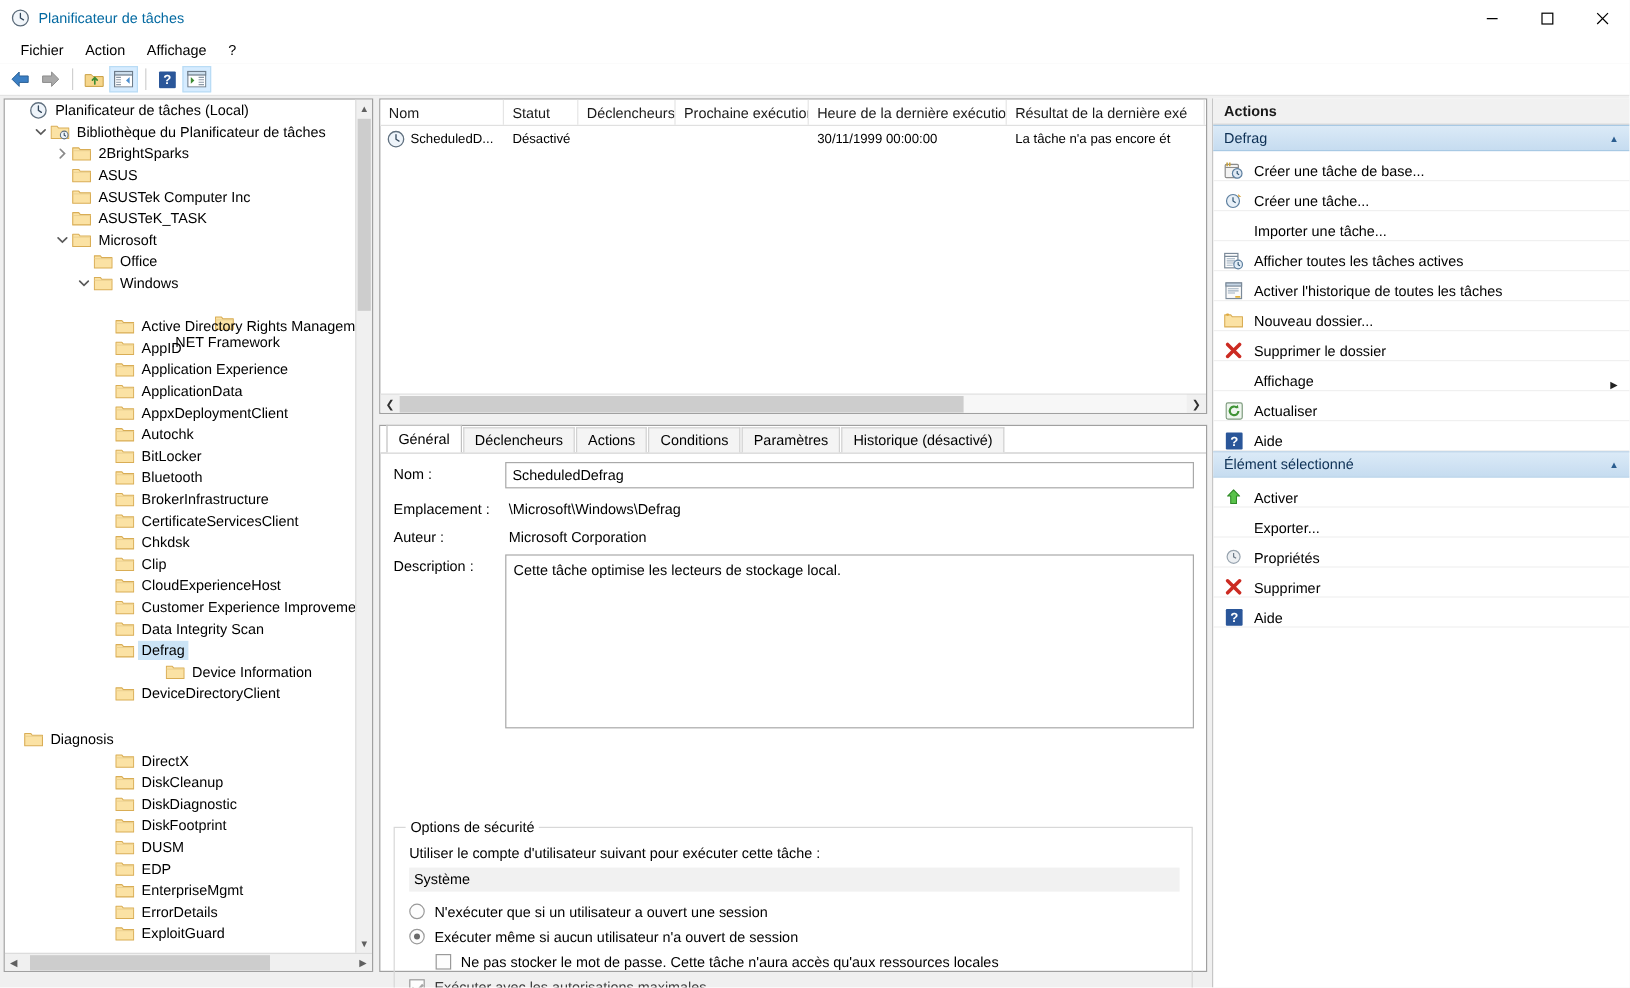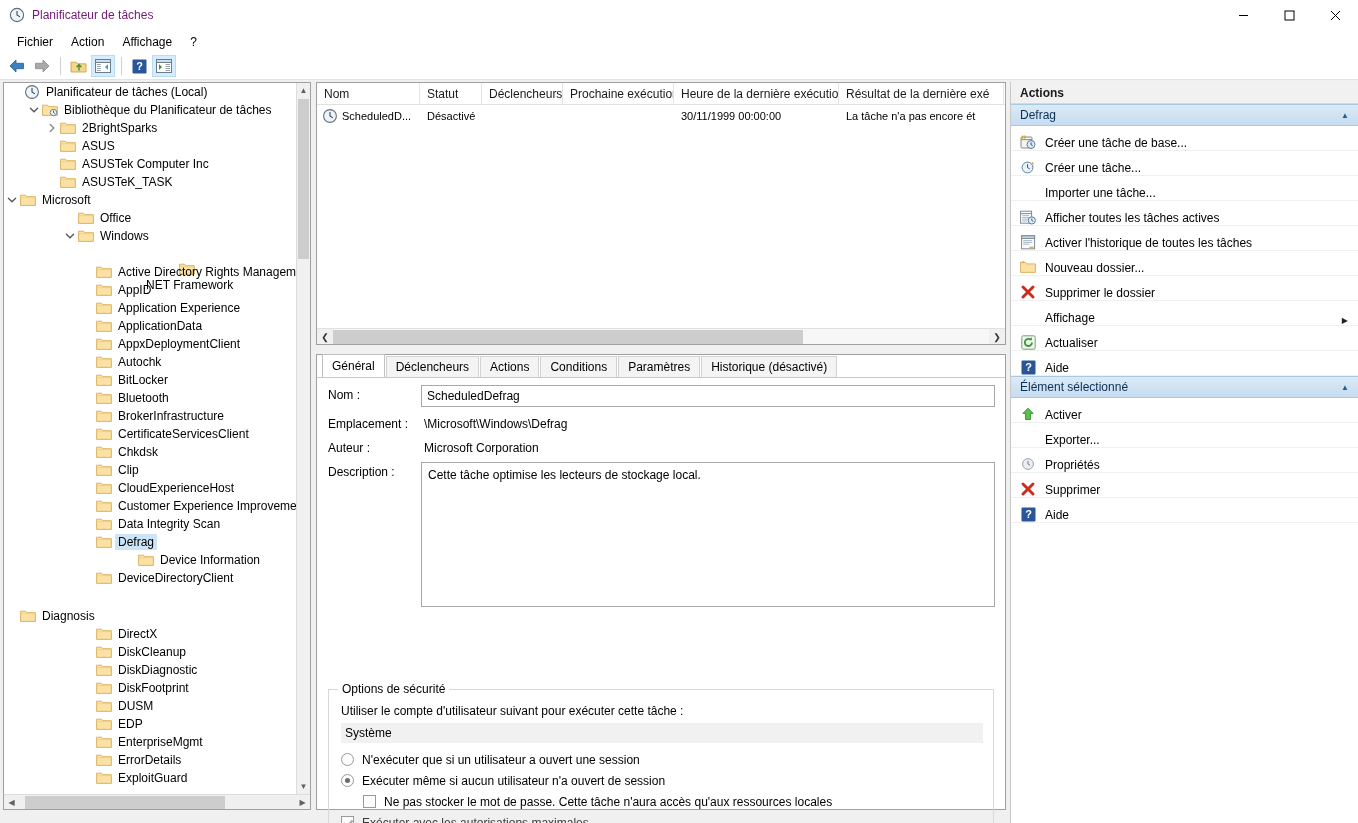--- a/index.html
+++ b/index.html
@@ -17,21 +17,21 @@
 
   
   .titlebar {
     position: absolute; left: 0; top: 0; width: 1358px; height: 30px;
     background: #ffffff; display: flex; align-items: center;
   }
   .titlebar .tb-icon {
     margin-left: 9px; margin-right: 7px; width: 16px; height: 16px;
     display: flex; align-items: center; justify-content: center;
   }
-  .titlebar .tb-title { font-size: 12px; color: #701a75; }
+  .titlebar .tb-title { font-size: 12px; color: #0369a1; }
   .winbtns { position: absolute; right: 0; top: 0; height: 30px; display: flex; }
   .winbtn {
     width: 46px; height: 30px; display: flex; align-items: center; justify-content: center;
     color: #000;
   }
 
   
   .menubar {
     position: absolute; left: 0; top: 30px; width: 1358px; height: 23px;
     background: #ffffff; display: flex; align-items: center; padding-left: 8px;
@@ -341,21 +341,21 @@
         <div class="tree-row" style="padding-left: 40px;">
           <span class="twisty"></span>
           <span class="tico">
             <svg width="16" height="14" viewBox="0 0 16 14">
               <path d="M0.6 2.2h5l1.2 1.5H15.4V12.4H0.6z" fill="#fbe2a4" stroke="#d9ad55" stroke-width="0.9" stroke-linejoin="round"></path>
               <path d="M0.6 4.6h14.8" stroke="#e8cd8d" stroke-width="0.7"></path>
             </svg>
           </span>
           <span class="lbl">ASUSTeK_TASK</span>
         </div>
-        <div class="tree-row" style="">
+        <div class="tree-row" style="padding-left: 40px;">
           <span class="twisty">
             <svg width="10" height="10" viewBox="0 0 10 10">
               <path d="M1.4 3.2L5 6.8l3.6-3.6" fill="none" stroke="#5a5a5a" stroke-width="1.4" stroke-linecap="round"></path>
             </svg>
           </span>
           <span class="tico">
             <svg width="16" height="14" viewBox="0 0 16 14">
               <path d="M0.6 2.2h5l1.2 1.5H15.4V12.4H0.6z" fill="#fbe2a4" stroke="#d9ad55" stroke-width="0.9" stroke-linejoin="round"></path>
               <path d="M0.6 4.6h14.8" stroke="#e8cd8d" stroke-width="0.7"></path>
             </svg>

